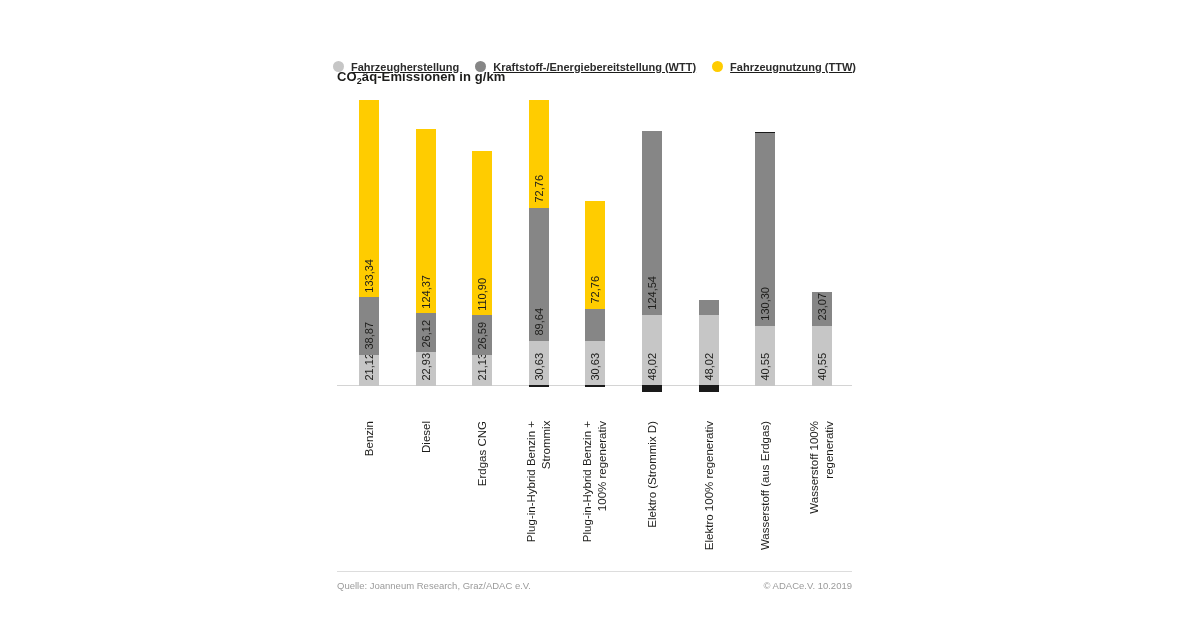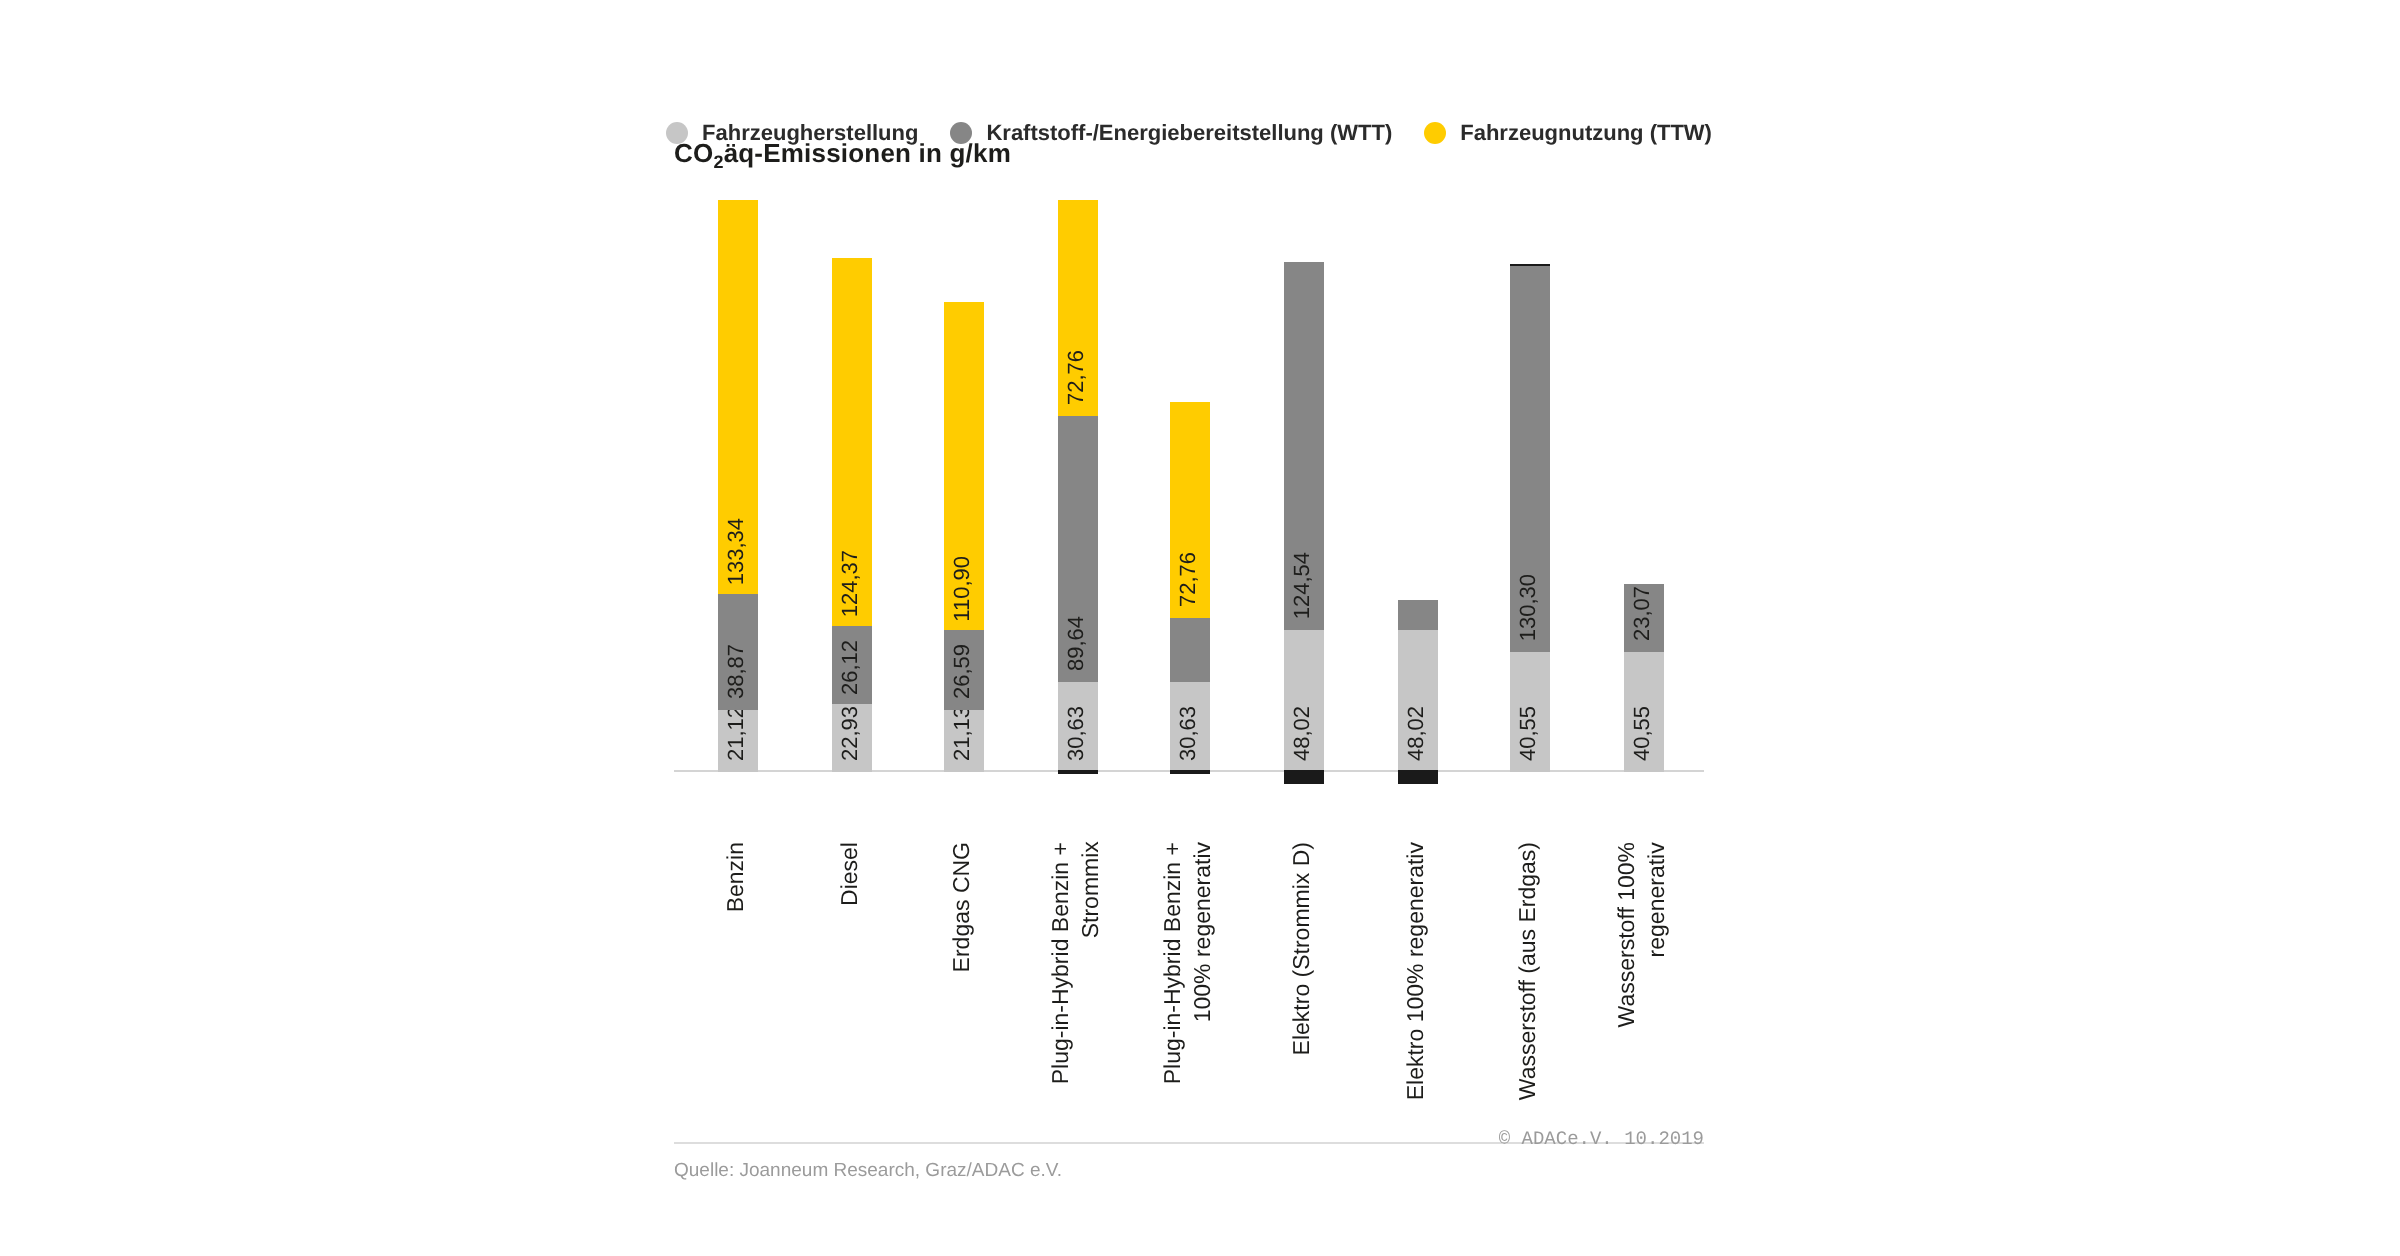--- a/index.html
+++ b/index.html
@@ -23,21 +23,21 @@
   .chart-title sub { font-size: 9px; vertical-align: -3px; }
 
   
   .legend {
     position: absolute; left: 337px; top: 58px; width: 515px;
   }
   .legend-row {
     display: flex; justify-content: center; align-items: center;
     gap: 16px; height: 17px;
   }
-  .legend-item { display: flex; align-items: center; gap: 7px; }
+  .legend-item { display: flex; align-items: center; gap: 7px; text-decoration: underline; }
   .legend-dot {
     width: 11px; height: 11px; border-radius: 50%; flex: 0 0 auto;
   }
   .legend-label {
     font-size: 11px; font-weight: 700; color: #2b2b2b; white-space: nowrap;
   }
 
   
   .plot-area { position: absolute; inset: 0; }
   .x-axis-line {
@@ -64,22 +64,22 @@
   
   .footer-divider {
     position: absolute; left: 337px; top: 571px; width: 515px; height: 1px;
     background: #dddddd;
   }
   .footer-source {
     position: absolute; left: 337px; top: 580px;
     font-size: 9.5px; color: #9b9b9b;
   }
   .footer-copyright {
-    position: absolute; right: 348px; top: 564px;
-    font-size: 9.5px; color: #9b9b9b; font-family: Liberation Mono, monospace;
+    position: absolute; right: 348px; top: 580px;
+    font-size: 9.5px; color: #9b9b9b;
   }
 </style>
 </head>
 <body>
 
 <div class="canvas">
 
   <div class="chart-title"><span>CO</span><sub>2</sub><span>äq-Emissionen in g/km</span></div>
 
   <div class="legend">

